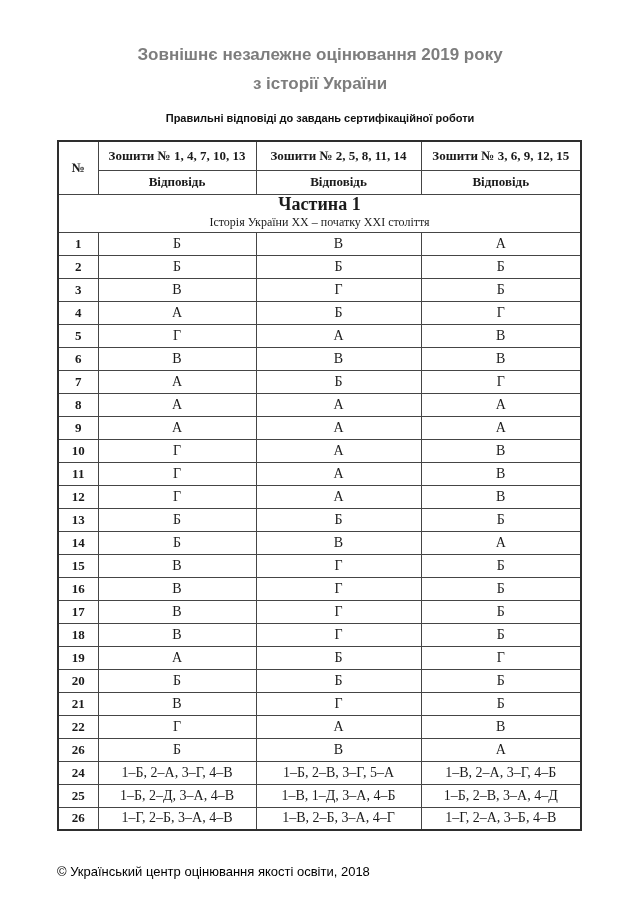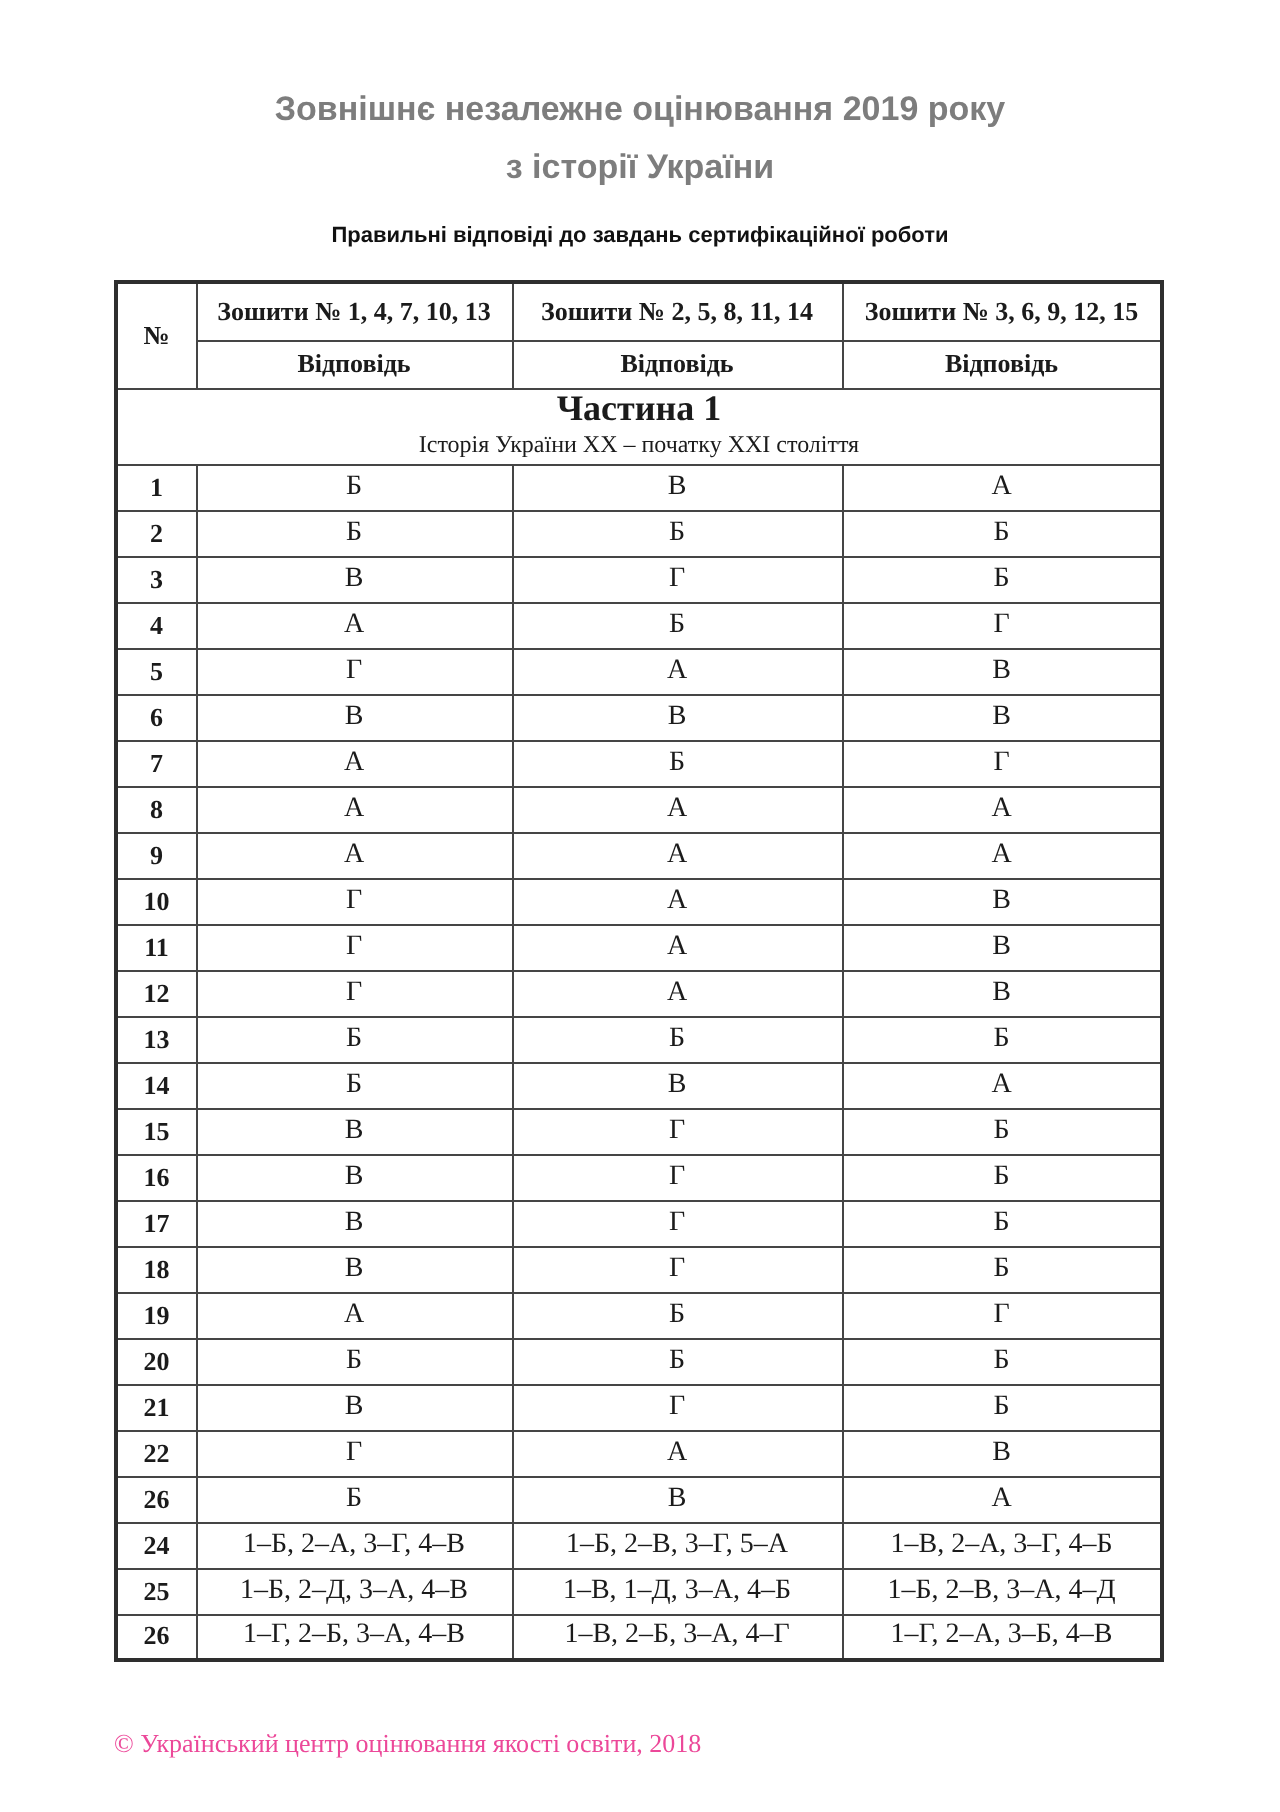--- a/index.html
+++ b/index.html
@@ -57,22 +57,22 @@
   tr.hdr-row-2 th { height:24px;margin-top:23px; }
   td.section-cell { height:38px; line-height:18px; }
   .section-title { font-weight:bold; font-size:18px; }
   .section-subtitle { font-weight:normal; font-size:12px; }
   tbody.data-rows td { height:23px; }
   tbody.data-rows td.num { font-weight:bold; font-size:13px; }
 
   .footer {
     margin:33px 0 0 57px;
     font-size:13px;
-    color:#ec4899;
-    font-family:Liberation Serif, serif;
+    color:#000000;
+    font-family:Liberation Sans, sans-serif;
   }
 </style>
 </head>
 <body>
 
 <div class="page">
 
   <div class="titles">
     <div class="main-title-line">Зовнішнє незалежне оцінювання 2019 року</div>
     <div class="main-title-line">з історії України</div>

